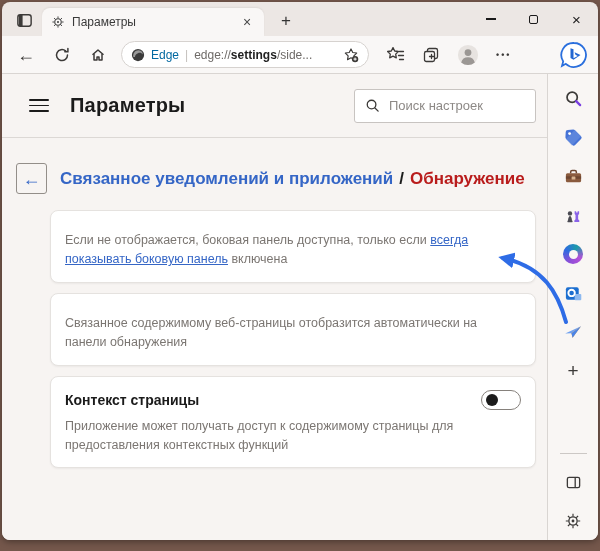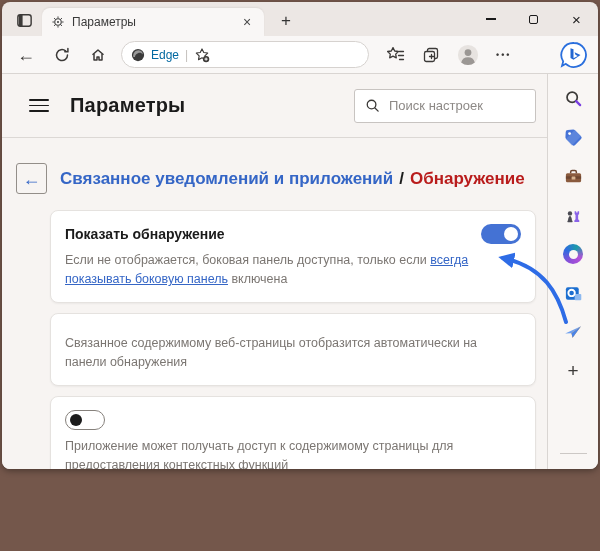--- a/index.html
+++ b/index.html
@@ -1,19 +1,19 @@
 <!DOCTYPE html>
 <html><head>
 <meta charset="utf-8">
 <style>
   * { box-sizing: border-box; margin: 0; padding: 0; }
   html, body { width: 600px; height: 551px; font-family: "Liberation Sans", sans-serif; }
   body { background: #74574b; position: relative; overflow: hidden; }
 
-  .window { position: absolute; left: 2px; top: 2px; width: 596px; height: 467px;
+  .window { position: absolute; left: 2px; top: 2px; width: 596px; height: 538px;
     border-radius: 8px; overflow: hidden; background: #ece7e4;
     box-shadow: 0 2px 6px rgba(0,0,0,.35); }
 
   
   .titlebar { height: 34px; position: relative; }
   .workspaces-btn { position: absolute; left: 10px; top: 6px; width: 24px; height: 24px;
     display: flex; align-items: center; justify-content: center; border-radius: 4px; }
   .tab { position: absolute; left: 40px; bottom: 0; width: 222px; height: 28px;
     background: #f9f7f6; border-radius: 8px 8px 0 0; display: flex; align-items: center;
     padding: 0 9px; gap: 7px; box-shadow: 0 -1px 2px rgba(0,0,0,.06); }
@@ -148,20 +148,21 @@
           <path d="M4 7v6h3v-3h2v3h3V7"></path>
       </svg>
     </div>
     <div class="address">
       <svg width="14" height="14" viewBox="0 0 16 16">
         <circle cx="8" cy="8" r="7" fill="#3c3c3c"></circle>
         <path d="M2.6 10.2C2 5.8 5.2 2.4 8.8 2.7c3.3.3 4.8 2.7 4.6 4.6-1-1.6-3.2-2.2-5.4-1.4-2.6.9-3.6 2.7-3.4 4.3z" fill="#9a9a9a"></path>
       </svg>
       <span class="engine-label">Edge</span>
       <span class="pipe">|</span>
+      <span class="url"><span>edge://</span><b>settings</b><span>/side...</span></span>
       <svg width="16" height="16" viewBox="0 0 18 18">
         <path d="M9 2.2l2 4 4.4.6-3.2 3.1.8 4.4L9 12.2l-3.9 2.1.7-4.4-3.2-3.1 4.4-.6z" fill="none" stroke="#3c3a38" stroke-width="1.3" stroke-linejoin="round"></path>
         <circle cx="13.6" cy="13.6" r="3.6" fill="#3c3a38"></circle>
         <path d="M13.6 11.8v3.6M11.8 13.6h3.6" stroke="#fff" stroke-width="1.1"></path>
       </svg>
     </div>
     <div class="tb-icons">
       <svg width="19" height="17" viewBox="0 0 19 17" fill="none" stroke="#3c3a38" stroke-width="1.3">
         <path d="M7 1.6l1.7 3.4 3.7.5-2.7 2.6.6 3.7L7 10.1l-3.3 1.7.6-3.7L1.6 5.5l3.7-.5z" stroke-linejoin="round"></path>
         <path d="M13.5 5.5h4M12.5 9.5h5M13.5 13.5h4" stroke-linecap="round"></path>
@@ -210,35 +211,30 @@
           <div class="back-square">
             <span>←</span>
           </div>
           <div class="crumbs">
             <span class="crumb-parent">Связанное уведомлений и приложений</span><span class="crumb-sep">/</span><span class="crumb-current">Обнаружение</span>
           </div>
         </div>
 
         <div class="cards">
           <div class="card">
-            <div class="card-row">
-              <div class="card-title">Показать обнаружение</div>
-              <div class="toggle on">
-                  <div class="knob"></div>
-                </div>
-            </div>
             <div class="card-desc"><span>Если не отображается, боковая панель доступна, только если </span><span class="inline-link">всегда показывать боковую панель</span><span> включена</span></div>
           </div>
 
           <div class="card">
             <div class="card-desc">Связанное содержимому веб-страницы отобразится автоматически на панели обнаружения</div>
           </div>
 
           <div class="card">
             <div class="card-row">
+              <div class="card-title">Контекст страницы</div>
               <div class="toggle off">
                   <div class="knob"></div>
                 </div>
             </div>
             <div class="card-desc">Приложение может получать доступ к содержимому страницы для предоставления контекстных функций</div>
           </div>
         </div>
       </div>
     </div>
 

